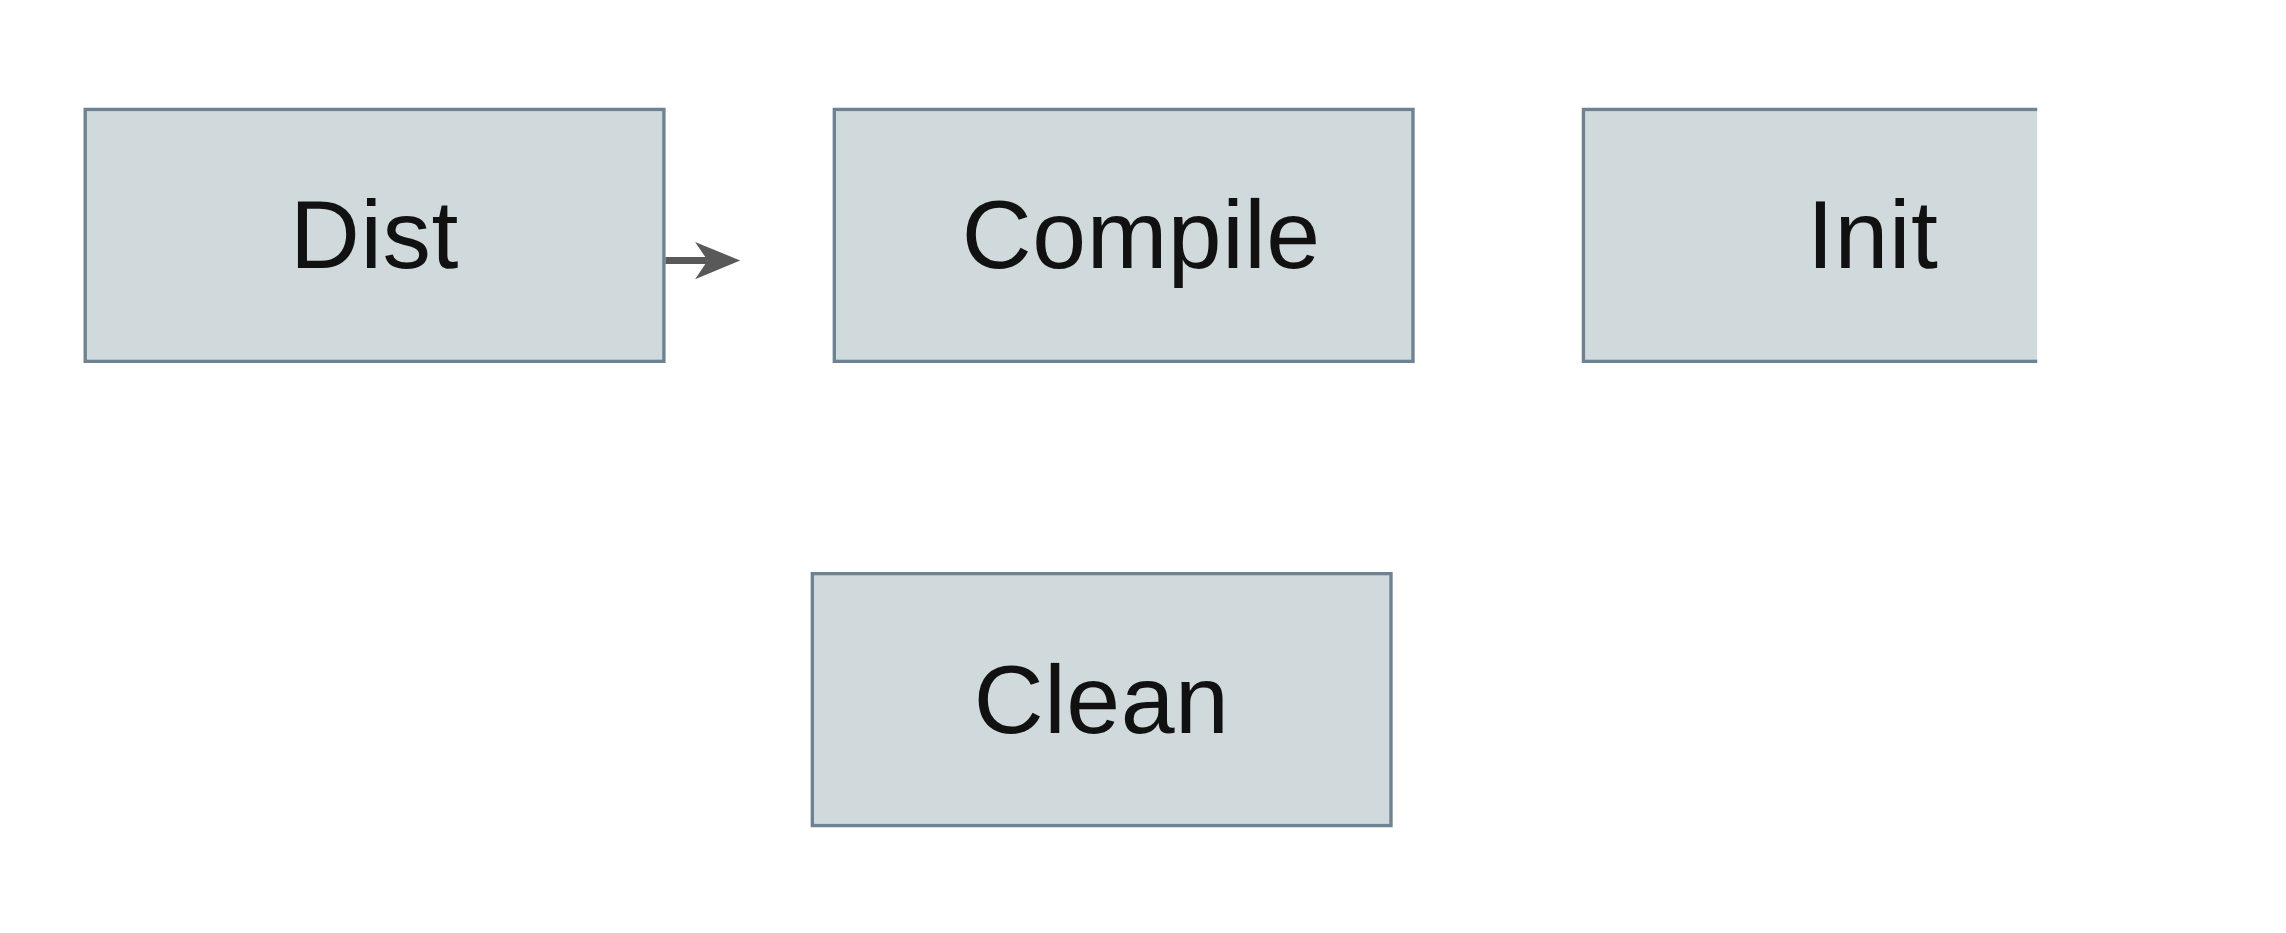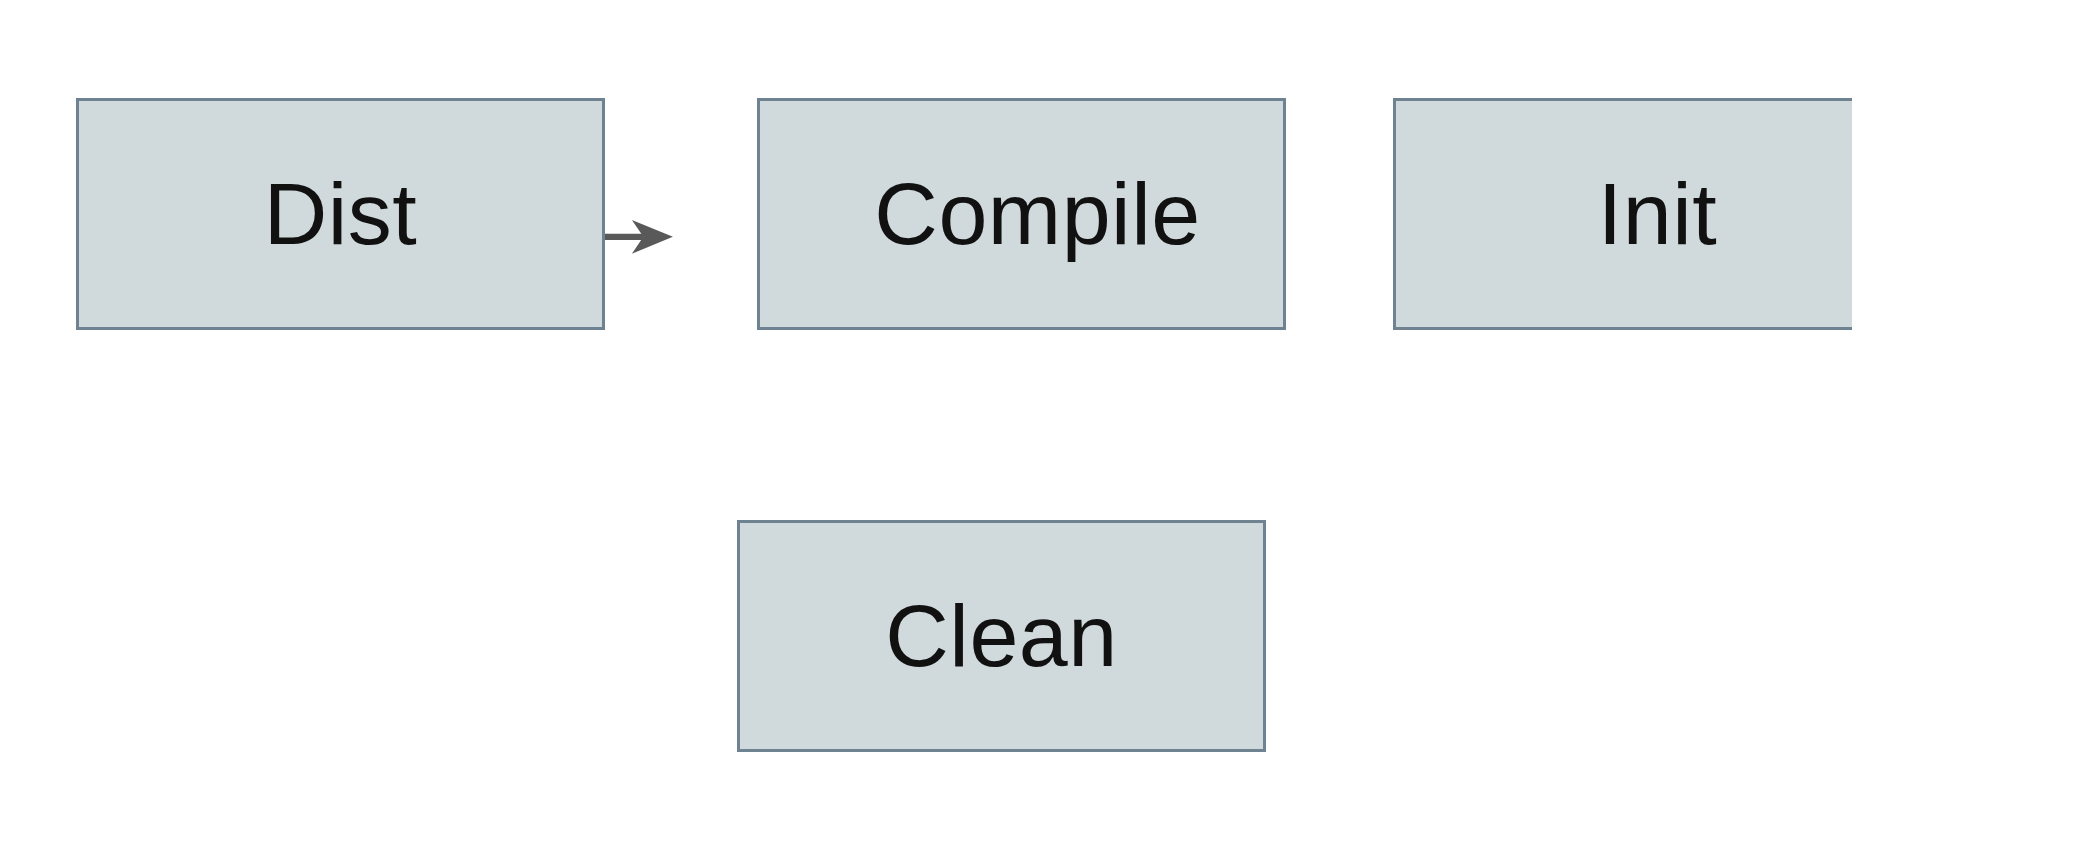--- a/index.html
+++ b/index.html
@@ -55,19 +55,19 @@
         <line x1="1286" y1="214" x2="1402.88" y2="214" stroke="#595959" stroke-width="7"></line>
         <polygon points="1436,214 1390,195 1402.88,214 1390,233" fill="#595959"></polygon>
       </g>
     </svg>
 <div class="node" style="left: 76px; top: 98px; width: 529px; height: 232px;">
       <span class="label">Dist</span>
     </div>
     <div class="node" style="left: 757px; top: 98px; width: 529px; height: 232px; padding-left: 32px;">
       <span class="label">Compile</span>
     </div>
-    <div class="node" style="left: 1393px; top: 98px; width: 529px; height: 232px;">
+    <div class="node" style="left: 1438px; top: 98px; width: 529px; height: 232px;">
       <span class="label">Init</span>
     </div>
     <div class="node" style="left: 737px; top: 520px; width: 529px; height: 232px;">
       <span class="label">Clean</span>
     </div>
   </div>
 
 </body></html>

